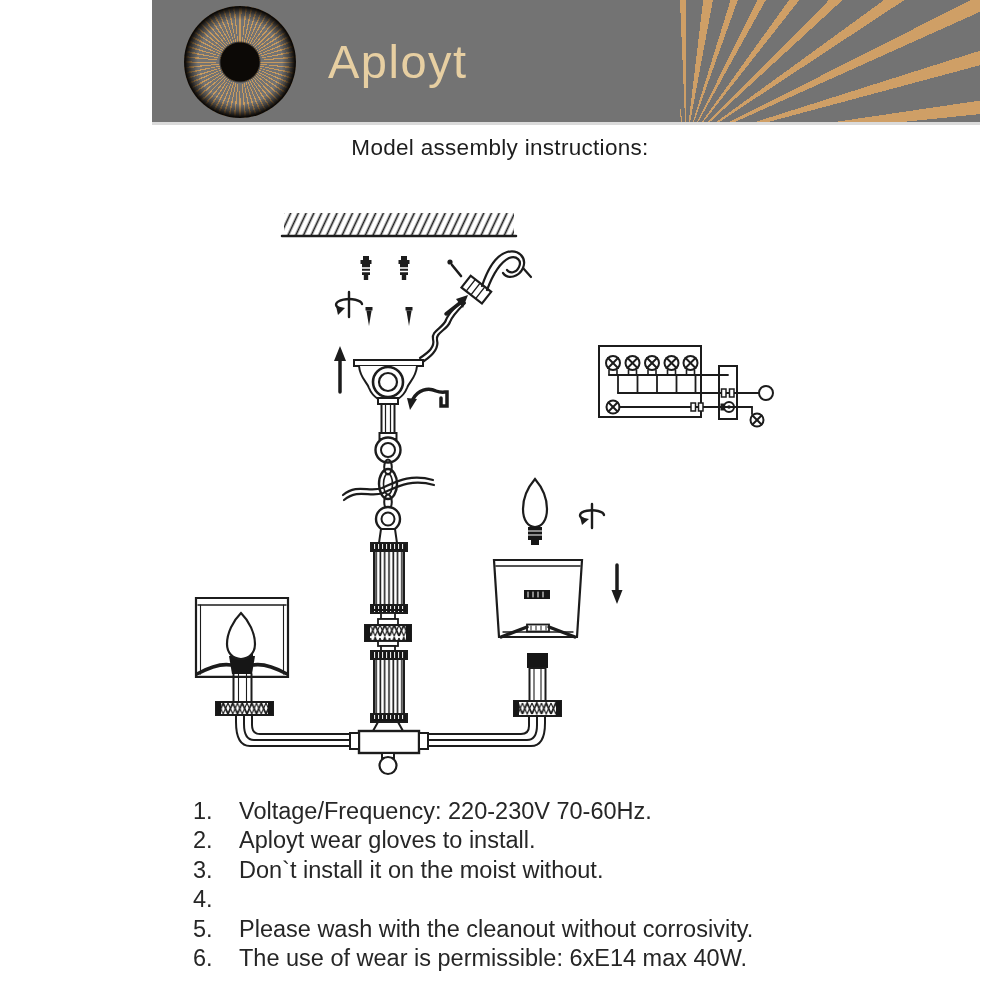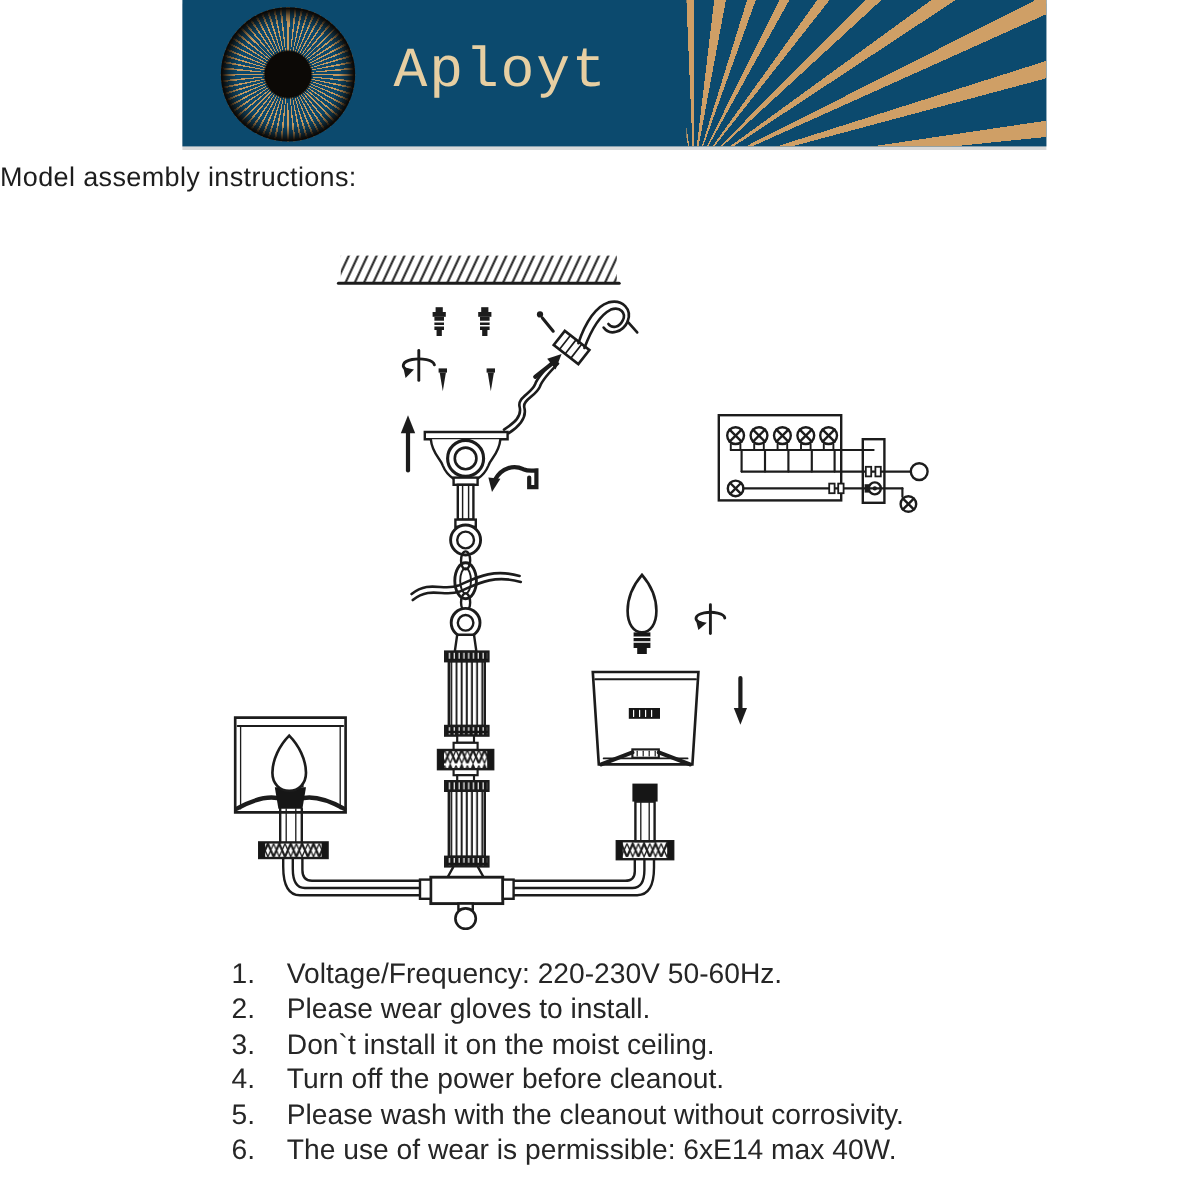--- a/index.html
+++ b/index.html
@@ -1,32 +1,32 @@
 <!DOCTYPE html>
 <html><head>
 <meta charset="utf-8">
 <style>
   html,body{margin:0;padding:0;background:#ffffff;}
   .page{position:relative;width:1000px;height:1000px;background:#ffffff;overflow:hidden;
         font-family:"Liberation Sans",sans-serif;color:#1d1d1d;}
   
-  .banner{position:absolute;left:152px;top:0;width:720px;height:122px;background:#0c4a6e;
-          box-shadow:0 3px 0 0 #dadada;overflow:hidden;font-family:Liberation Mono, monospace;}
+  .banner{position:absolute;left:152px;top:0;width:828px;height:122px;background:#737373;
+          box-shadow:0 3px 0 0 #dadada;overflow:hidden;}
   .sunburst{position:absolute;left:32px;top:6px;width:112px;height:112px;border-radius:50%;
             background:repeating-conic-gradient(#c89a5e 0deg 1.8deg, rgba(0,0,0,0) 1.8deg 5.6deg);}
   .sunburst::after{content:"";position:absolute;inset:0;border-radius:50%;
             background:radial-gradient(circle at 50% 50%, #0c0906 0 19px, rgba(12,9,6,0) 21px 42px,
                        rgba(12,9,6,0.45) 49px, #0c0906 55px);}
   .brand{position:absolute;left:176px;top:34px;font-size:47px;font-weight:400;
          letter-spacing:1.5px;color:#e7cfa2;}
   .rays{position:absolute;right:0;top:0;width:300px;height:100%;
         background:repeating-conic-gradient(from 8deg at 2% 118%, #cf9f66 0deg 2.6deg,
                    rgba(0,0,0,0) 2.6deg 9.2deg);}
   
-  .title-block{position:absolute;left:0;top:134px;width:1000px;text-align:left;}
+  .title-block{position:absolute;left:0;top:134px;width:1000px;text-align:center;}
   .title-line{font-size:22.5px;line-height:27px;letter-spacing:0.3px;color:#1d1d1d;}
   
   .diagram-svg{position:absolute;left:0;top:0;width:1000px;height:1000px;}
   
   .instructions{position:absolute;left:193px;top:797px;list-style:none;margin:0;padding:0;}
   .instructions li{display:flex;font-size:23.5px;line-height:29.4px;color:#262626;}
   .instructions .num{width:46px;flex:0 0 46px;}
 </style>
 </head>
 <body>
@@ -324,33 +324,32 @@
         <rect x="382" y="753" width="12" height="5" fill="#ffffff"></rect>
         <circle cx="388" cy="765.5" r="8.5" stroke-width="2.2" fill="#ffffff"></circle>
       </g>
 
     </g>
   </svg>
 
   <ol class="instructions">
     <li>
       <span class="num">1.</span>
-      <span class="txt">Voltage/Frequency: 220-230V 50-60Hz.</span>
+      <span class="txt">Voltage/Frequency: 220-230V 70-60Hz.</span>
     </li>
     <li>
       <span class="num">2.</span>
-      <span class="txt">Please wear gloves to install.</span>
+      <span class="txt">Aployt wear gloves to install.</span>
     </li>
     <li>
       <span class="num">3.</span>
-      <span class="txt">Don`t install it on the moist ceiling.</span>
+      <span class="txt">Don`t install it on the moist without.</span>
     </li>
     <li>
       <span class="num">4.</span>
-      <span class="txt">Turn off the power before cleanout.</span>
     </li>
     <li>
       <span class="num">5.</span>
       <span class="txt">Please wash with the cleanout without corrosivity.</span>
     </li>
     <li>
       <span class="num">6.</span>
       <span class="txt">The use of wear is permissible: 6xE14 max 40W.</span>
     </li>
   </ol>

